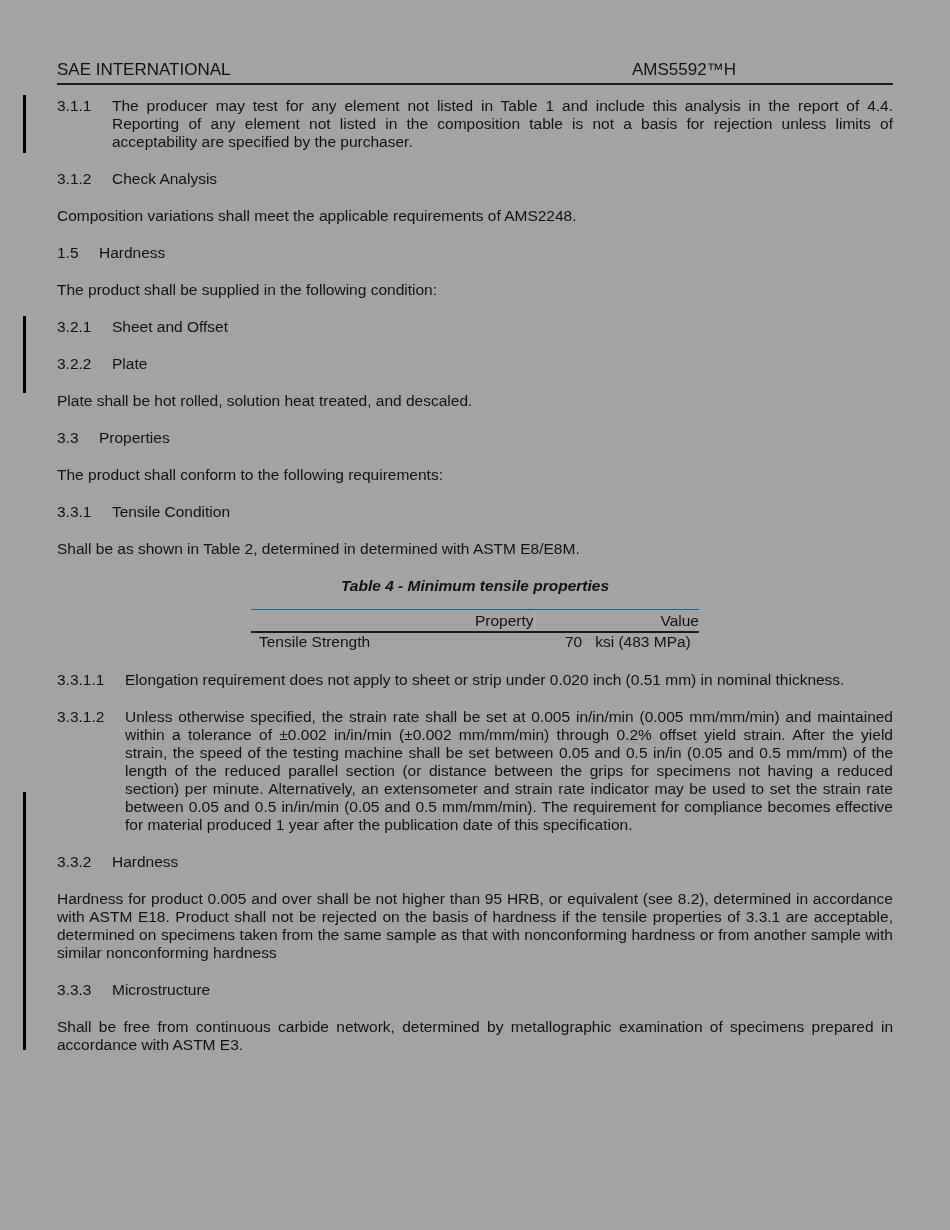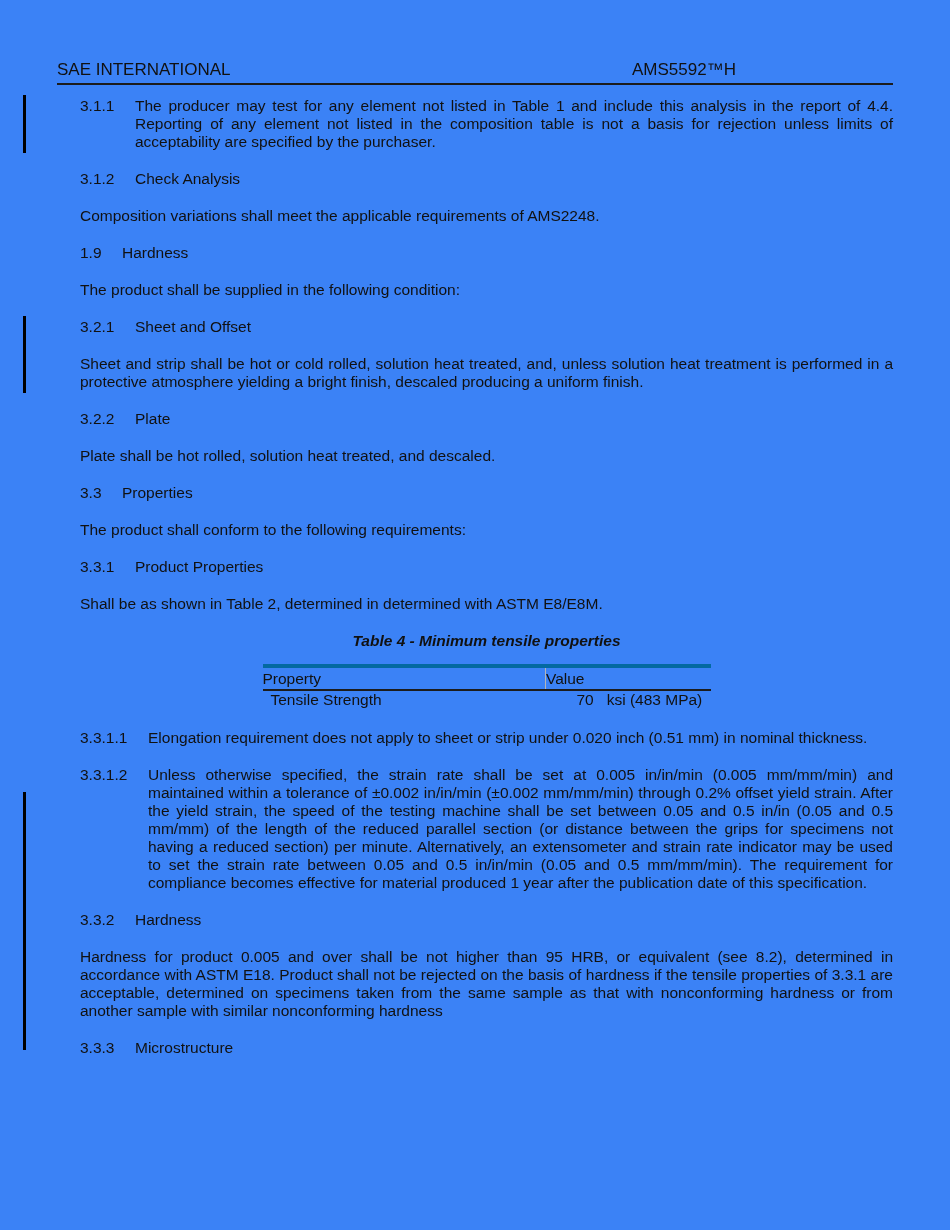--- a/index.html
+++ b/index.html
@@ -1,40 +1,40 @@
 <!DOCTYPE html>
 <html><head>
 <meta charset="utf-8">
 <style>
   html,body { margin:0; padding:0; background:#e8e8e8; }
   .page {
     position:relative;
     width:950px; height:1230px;
     margin:0 auto;
-    background:#3b82f6;
+    background:#a3a3a3;
     font-family:"Liberation Sans", sans-serif;
     color:#111;
     overflow:hidden;
   }
   
   .pg-header {
     position:absolute; left:57px; right:57px; top:40px;
     display:flex; align-items:baseline;
     font-size:17px; line-height:20px;
     border-bottom:2px solid #1c1c1c;
     padding-bottom:3px;
   }
   .pg-header .h-left   { flex:1; text-align:left;  }
   .pg-header .h-center { flex:1; text-align:center;margin-top:20px;}
   .pg-header .h-right  { flex:1; text-align:right; }
 
   
   .content {
     position:absolute; left:57px; right:57px; top:97px;
-    font-size:15.5px; line-height:18px;margin-left:23px;
+    font-size:15.5px; line-height:18px;
   }
   .blk { margin:0 0 19px 0; }
   .numbered { display:flex; }
   .numbered .num { flex:0 0 auto; }
   .n2 { width:42px; }
   .n3 { width:55px; }
   .n4 { width:68px; }
   .numbered .nbody { flex:1; text-align:justify; }
   p.plain { margin:0 0 19px 0; text-align:justify; }
 
@@ -43,23 +43,23 @@
     text-align:center; font-weight:bold; font-style:italic;
     margin:0 0 14px 0;
   }
   table.tbl {
     border-collapse:collapse;
     width:448px;
     margin:0 auto 20px auto;
     font-size:15.5px; line-height:18px;
   }
   table.tbl th {
-    font-weight:normal; text-align:left;
+    font-weight:normal; text-align:right;
     height:21px; padding:0;
-    border-top:4px solid #0369a1;
+    border-top:1px solid #0369a1;
     border-bottom:2px solid #1c1c1c;
   }
   table.tbl th + th { border-left:1px solid #b5b5b5; }
   table.tbl td {
     height:18px; padding:0;
     vertical-align:top;
   }
   table.tbl td.c-prop { width:275px; padding-left:8px; }
   table.tbl td.c-val  { padding-left:31px; }
   table.tbl tr.last td { border-bottom:2px solid #1c1c1c; }
@@ -94,50 +94,49 @@
     </div>
 
     <div class="blk numbered">
       <span class="num n3">3.1.2</span>
       <span class="nbody">Check Analysis</span>
     </div>
 
     <p class="plain">Composition variations shall meet the applicable requirements of AMS2248.</p>
 
     <div class="blk numbered">
-      <span class="num n2">1.9</span>
+      <span class="num n2">1.5</span>
       <span class="nbody">Hardness</span>
     </div>
 
     <p class="plain">The product shall be supplied in the following condition:</p>
 
     <div class="blk numbered">
       <span class="num n3">3.2.1</span>
       <span class="nbody">Sheet and Offset</span>
     </div>
 
-    <p class="plain">Sheet and strip shall be hot or cold rolled, solution heat treated, and, unless solution heat treatment is performed in a protective atmosphere yielding a bright finish, descaled producing a uniform finish.</p>
 
     <div class="blk numbered">
       <span class="num n3">3.2.2</span>
       <span class="nbody">Plate</span>
     </div>
 
     <p class="plain">Plate shall be hot rolled, solution heat treated, and descaled.</p>
 
     <div class="blk numbered">
       <span class="num n2">3.3</span>
       <span class="nbody">Properties</span>
     </div>
 
     <p class="plain">The product shall conform to the following requirements:</p>
 
     <div class="blk numbered">
       <span class="num n3">3.3.1</span>
-      <span class="nbody">Product Properties</span>
+      <span class="nbody">Tensile Condition</span>
     </div>
 
     <p class="plain">Shall be as shown in Table 2, determined in determined with ASTM E8/E8M.</p>
 
     <div class="tbl-caption">Table 4 - Minimum tensile properties</div>
 
     <table class="tbl">
       <thead>
         <tr>
           <th>Property</th>
@@ -167,15 +166,16 @@
       <span class="nbody">Hardness</span>
     </div>
 
     <p class="plain">Hardness for product 0.005 and over shall be not higher than 95 HRB, or equivalent (see 8.2), determined in accordance with ASTM E18. Product shall not be rejected on the basis of hardness if the tensile properties of 3.3.1 are acceptable, determined on specimens taken from the same sample as that with nonconforming hardness or from another sample with similar nonconforming hardness</p>
 
     <div class="blk numbered">
       <span class="num n3">3.3.3</span>
       <span class="nbody">Microstructure</span>
     </div>
 
+    <p class="plain">Shall be free from continuous carbide network, determined by metallographic examination of specimens prepared in accordance with ASTM E3.</p>
 
   </div>
 </div>
 
 </body></html>

